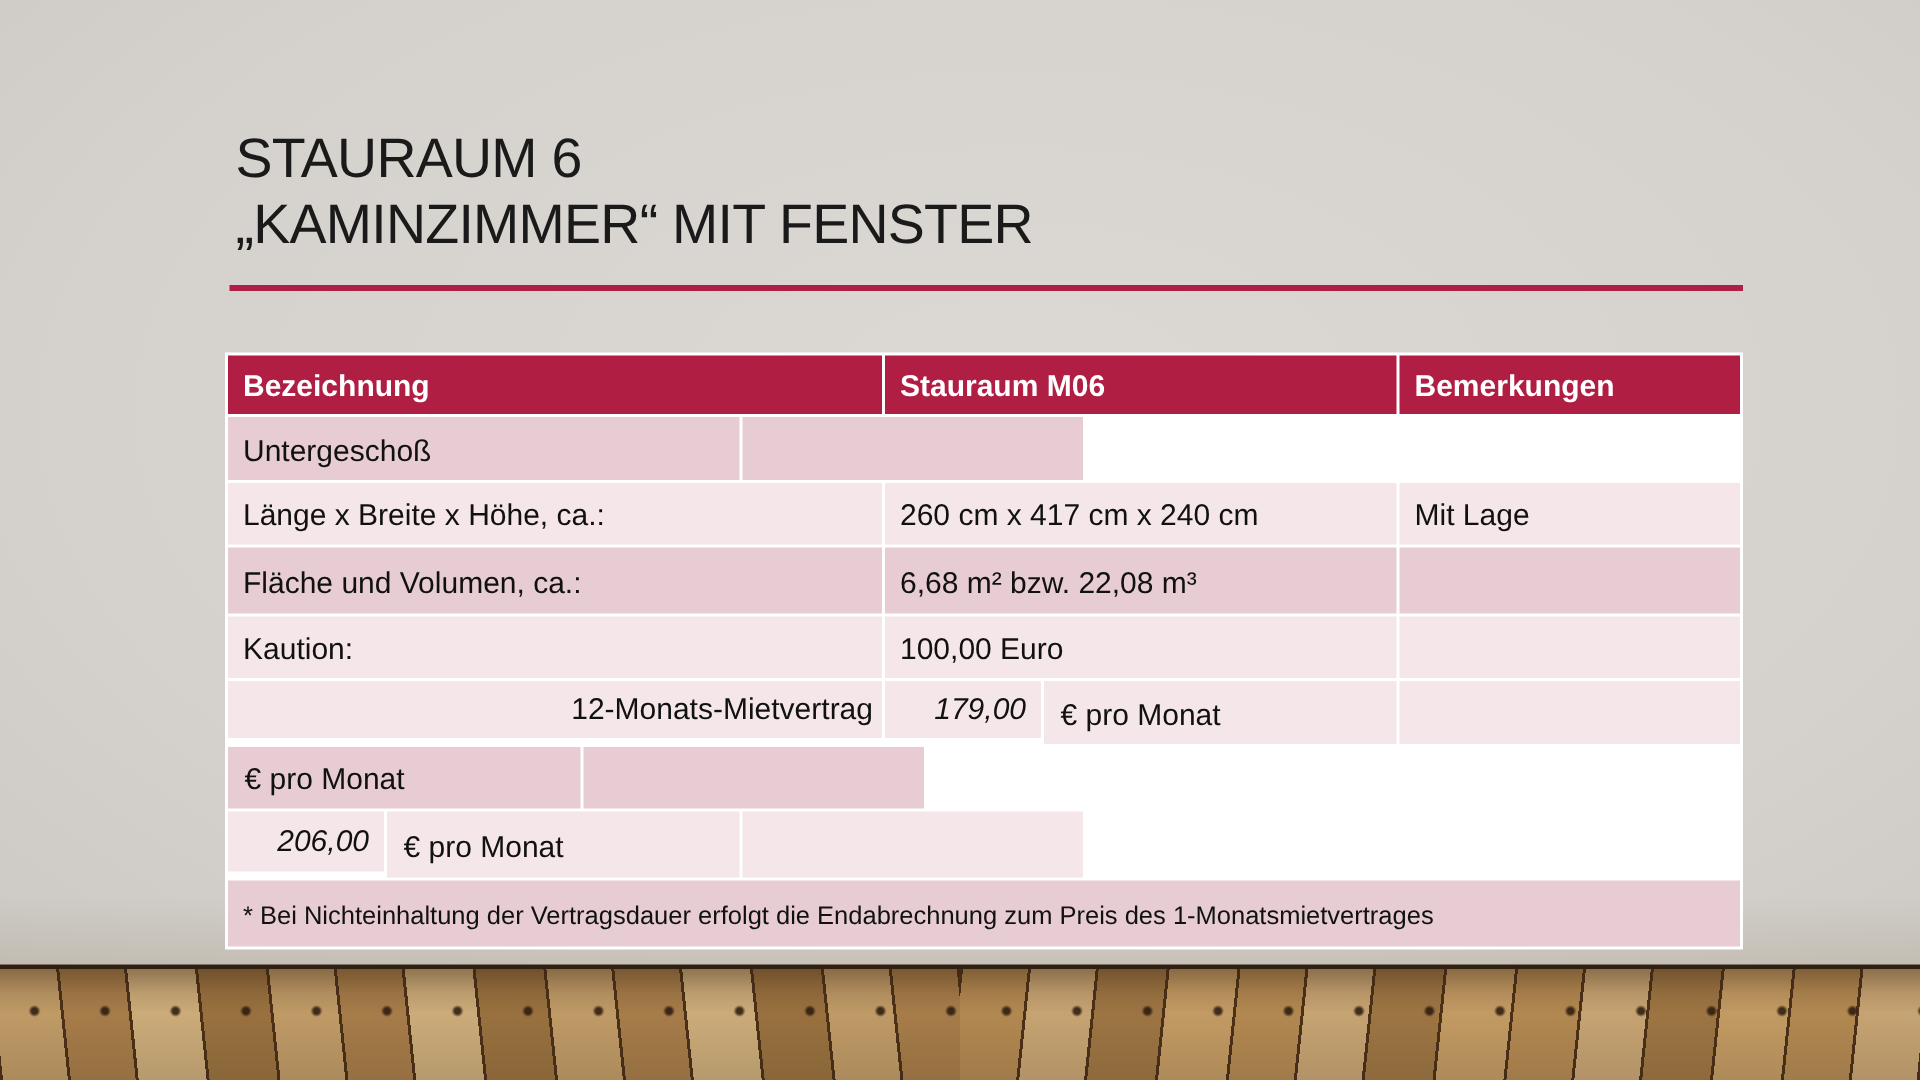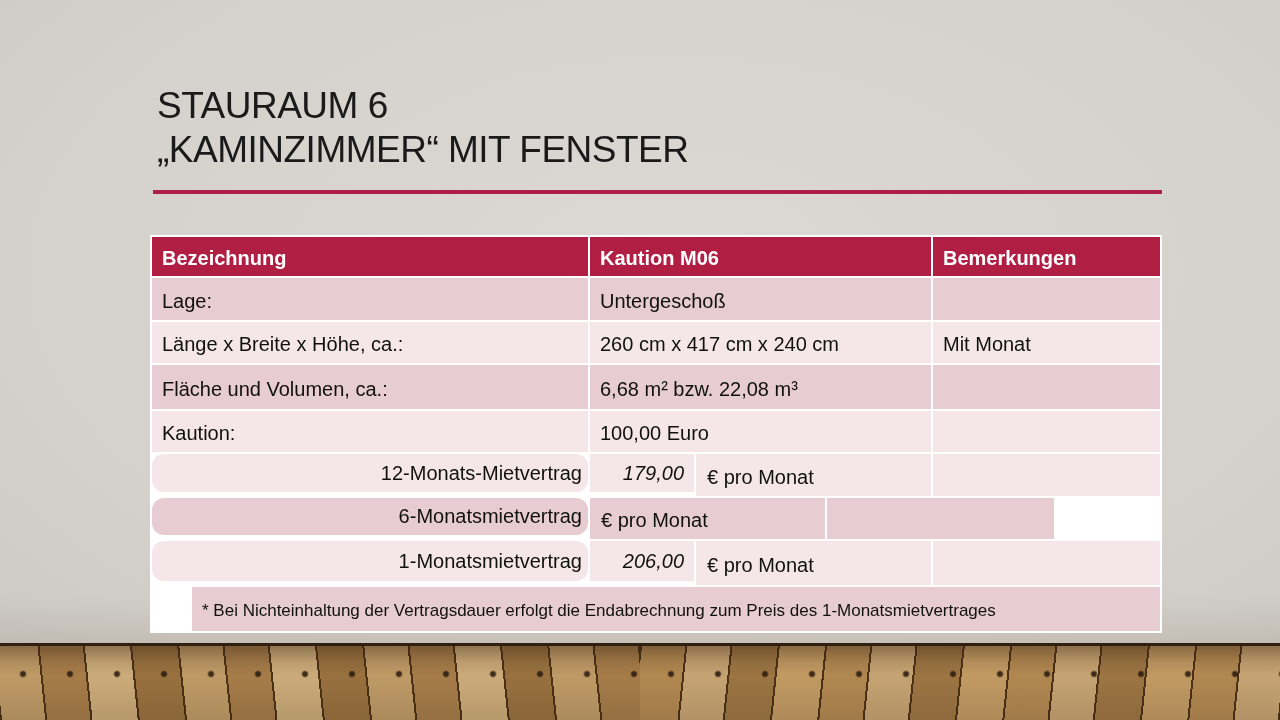--- a/index.html
+++ b/index.html
@@ -19,30 +19,30 @@
   }
   .rule{
     position:absolute;left:153px;top:190px;width:1009px;height:4px;
     background:var(--accent,#B01E44);
   }
   .tbl{
     position:absolute;left:150px;top:235px;
     background:#ffffff;padding:2px;width:1008px;
   }
   .row{display:flex;gap:2px;margin-bottom:2px;background:transparent;}
-  .row:last-child{margin-bottom:0;margin-left:40px;}
+  .row:last-child{margin-bottom:0;}
   .cell{display:flex;align-items:center;padding:4px 0 0 10px;
     font-size:20px;color:var(--cell-text,#111111);overflow:hidden;white-space:nowrap;}
   .c1{width:426px;}            
   .c2{width:331px;}            
   .c2a{width:94px;justify-content:flex-end;padding:0 10px 0 0;font-style:italic;}  
   .c2b{width:224px;padding-left:11px;}                           
   .c3{width:217px;}            
   .cfull{width:998px;}         
-  .right{justify-content:flex-end;padding:0 6px 0 0;width:430px;border-radius:12px;}
+  .right{justify-content:flex-end;padding:0 6px 0 0;width:430px;}
   .hdr .cell{background:var(--accent,#B01E44);color:#ffffff;font-weight:bold;}
   .pA{background:var(--row-a,#E7CCD3);}
   .pB{background:var(--row-b,#F4E6E9);text-align:right;}
   .h35{height:35px;} .h38{height:38px;} .h37{height:37px;} .h36{height:40px;}
   .fn .cell{font-size:17px;}
   .floor{
     position:absolute;left:0;top:643px;width:1280px;height:77px;
     border-top:3px solid #2f2012;box-sizing:border-box;display:flex;
   }
   .plank-half{width:640px;height:74px;}
@@ -78,34 +78,33 @@
   <div class="title">
     <div>STAURAUM 6</div>
     <div>„KAMINZIMMER“ MIT FENSTER</div>
   </div>
 
   <div class="rule"></div>
 
   <div class="tbl">
     <div class="row hdr">
       <div class="cell c1 h35">Bezeichnung</div>
-      <div class="cell c2 h35">Kaution M06</div>
+      <div class="cell c2 h35">Stauraum M06</div>
       <div class="cell c3 h35">Bemerkungen</div>
     </div>
 
     <div class="row">
-      <div class="cell c1 pA h38">Lage:</div>
       <div class="cell c2 pA h38">Untergeschoß</div>
       <div class="cell c3 pA h38"></div>
     </div>
 
     <div class="row">
       <div class="cell c1 pB h37">Länge x Breite x Höhe, ca.:</div>
       <div class="cell c2 pB h37">260 cm x 417 cm x 240 cm</div>
-      <div class="cell c3 pB h37">Mit Monat</div>
+      <div class="cell c3 pB h37">Mit Lage</div>
     </div>
 
     <div class="row">
       <div class="cell c1 pA h36">Fläche und Volumen, ca.:</div>
       <div class="cell c2 pA h36">6,68 m² bzw. 22,08 m³</div>
       <div class="cell c3 pA h36"></div>
     </div>
 
     <div class="row">
       <div class="cell c1 pB h37">Kaution:</div>
@@ -115,27 +114,25 @@
 
 
     <div class="row">
       <div class="cell c1 right pB h38">12-Monats-Mietvertrag</div>
       <div class="cell c2a pB h38">179,00</div>
       <div class="cell c2b pB h38">€ pro Monat</div>
       <div class="cell c3 pB h38"></div>
     </div>
 
     <div class="row">
-      <div class="cell c1 right pA h37">6-Monatsmietvertrag</div>
       <div class="cell c2b pA h37">€ pro Monat</div>
       <div class="cell c3 pA h37"></div>
     </div>
 
     <div class="row">
-      <div class="cell c1 right pB h36">1-Monatsmietvertrag</div>
       <div class="cell c2a pB h36">206,00</div>
       <div class="cell c2b pB h36">€ pro Monat</div>
       <div class="cell c3 pB h36"></div>
     </div>
 
     <div class="row fn">
       <div class="cell cfull pA h36">* Bei Nichteinhaltung der Vertragsdauer erfolgt die Endabrechnung zum Preis des 1-Monatsmietvertrages</div>
     </div>
   </div>
 

